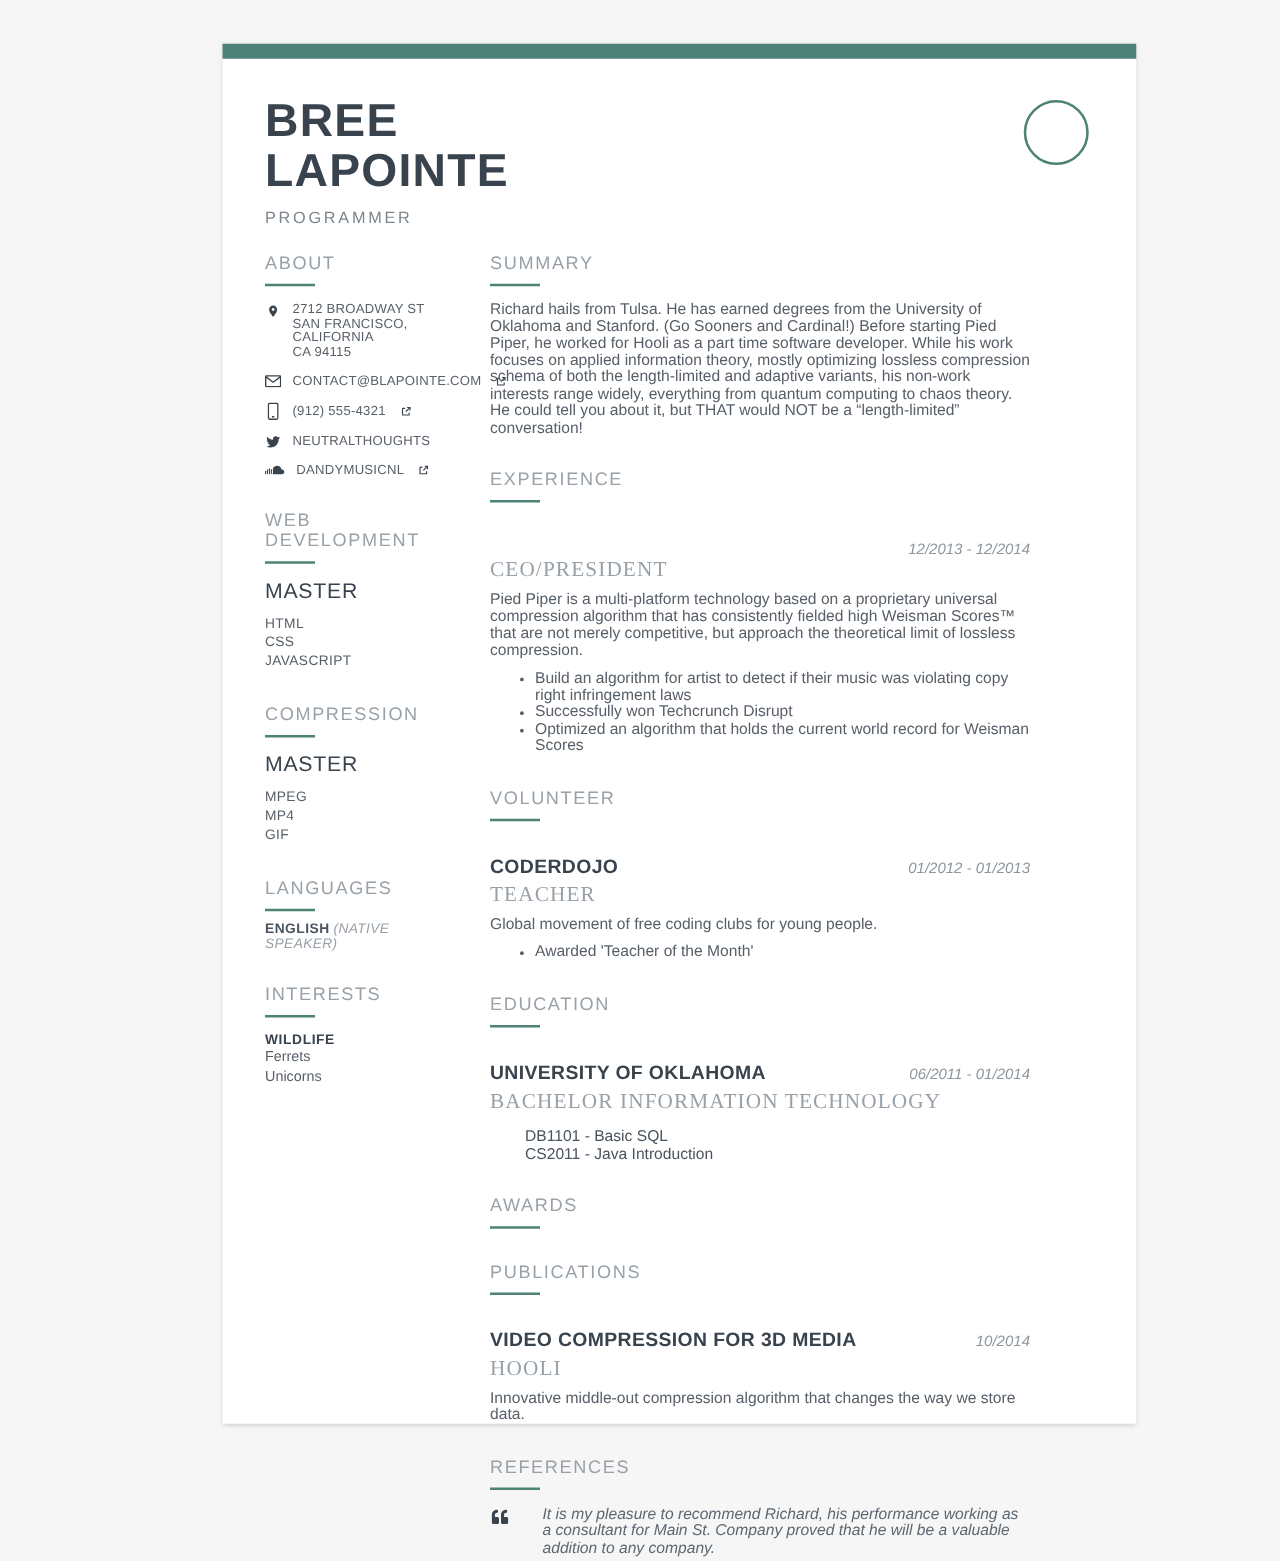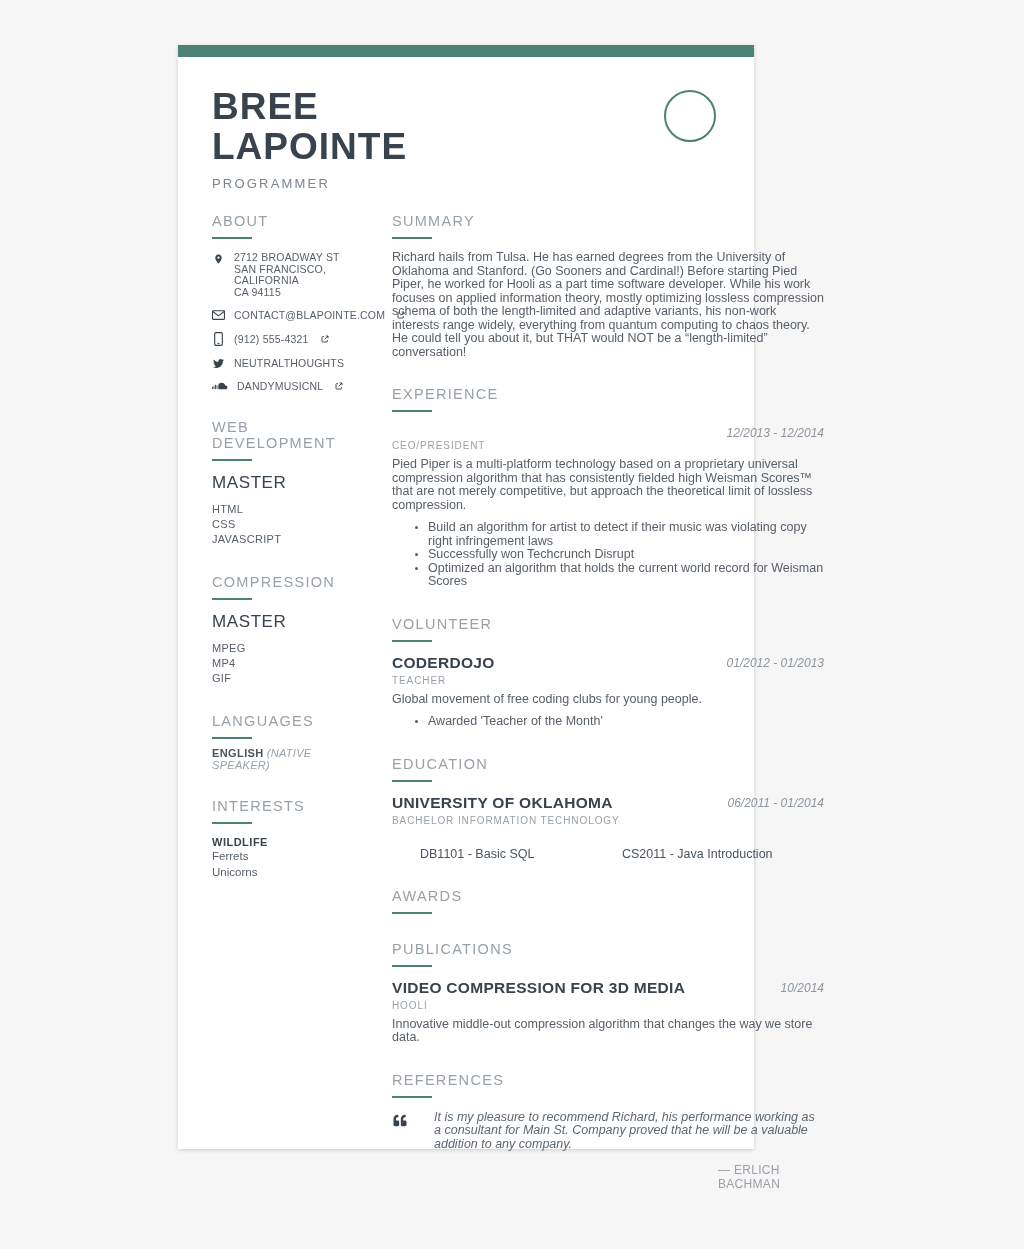--- a/index.html
+++ b/index.html
@@ -1,20 +1,20 @@
 <!DOCTYPE html>
 <html style="--accent: #4d8276;"><head>
 <meta charset="utf-8">
 <style>
   :root { --accent:#4d8276; --dark:#39434d; --body:#575f68; --muted:#99a1a8; --date:#8d959d; }
   * { box-sizing:border-box; margin:0; padding:0; }
   html,body { width:1024px; height:1249px; }
   body { background:#f6f6f7; font-family:"Liberation Sans", sans-serif; position:relative; }
 
-  .card { position:absolute; left:178px; top:45px; width:576px; height:1104px; background:#ffffff;
+  .card { position:absolute; left:178px; top:35px; width:731px; height:1104px; background:#ffffff;
           box-shadow:0 1px 4px rgba(0,0,0,.18); }
   .topbar { height:12px; background:var(--accent); }
 
   .avatar { position:absolute; top:45px; right:38px; width:52px; height:52px;
             border:2px solid var(--accent); border-radius:50%; background:#fff; }
 
   .name { margin:30px 34px 0 34px; font-size:37px; line-height:40px; font-weight:bold;
           color:var(--dark); letter-spacing:1px; width:300px; }
   .job-title { margin:9px 34px 0 34px; font-size:13px; letter-spacing:2.2px; color:#7d868e; }
 
@@ -43,30 +43,30 @@
   .lang-note { font-style:italic; color:var(--muted); letter-spacing:.3px; }
 
   .interest-cat { margin-top:12px; font-size:11px; font-weight:bold; color:var(--dark); letter-spacing:.5px; }
   .interest-list { list-style:none; margin-top:0; }
   .interest-list li { font-size:11.5px; line-height:16px; color:var(--body); }
 
   
   .main-section { margin-bottom:27px; }
   .summary-text { margin-top:12px; font-size:12.5px; line-height:13.5px; color:var(--body); }
 
-  .entry-header { display:flex; justify-content:space-between; align-items:flex-start; margin-top:12px; }
+  .entry-header { display:flex; justify-content:space-between; align-items:flex-start; margin-top:28px; }
   .entry-title { font-size:15.5px; font-weight:bold; color:var(--dark); letter-spacing:.3px; }
   .entry-date { font-size:12px; font-style:italic; color:var(--date); padding-top:2px; white-space:nowrap; }
-  .entry-role { font-size:10px; color:var(--muted); letter-spacing:.9px; margin-top:3px; }
+  .entry-role { font-size:17px; color:var(--muted); letter-spacing:.9px; margin-top:3px;font-family:Liberation Serif, serif; }
   .entry-desc { font-size:12.5px; line-height:13.5px; color:var(--body); margin-top:7px; }
   .bullets { margin-top:9px; padding-left:36px; }
   .bullets li { font-size:12.5px; line-height:13.5px; color:var(--body); }
   .bullets li::marker { font-size:10px; }
 
-  .courses { display:flex; margin-top:21px; padding-left:28px; }
+  .courses { display:flex; margin-top:11px; padding-left:28px;flex-direction:column; }
   .course { width:215px; font-size:12.5px; color:#4a545e; }
 
   .ref { display:flex; gap:26px; margin-top:13px; }
   .quote-icon { flex:0 0 16px; color:var(--dark); padding-top:2px; }
   .quote-text { font-size:12.5px; font-style:italic; line-height:13.5px; color:#5d6771; }
   .attribution { margin-left:326px; margin-top:12px; width:84px; font-size:12px; line-height:14px;
                  color:var(--muted); letter-spacing:.3px; }
 </style>
 </head>
 <body>

